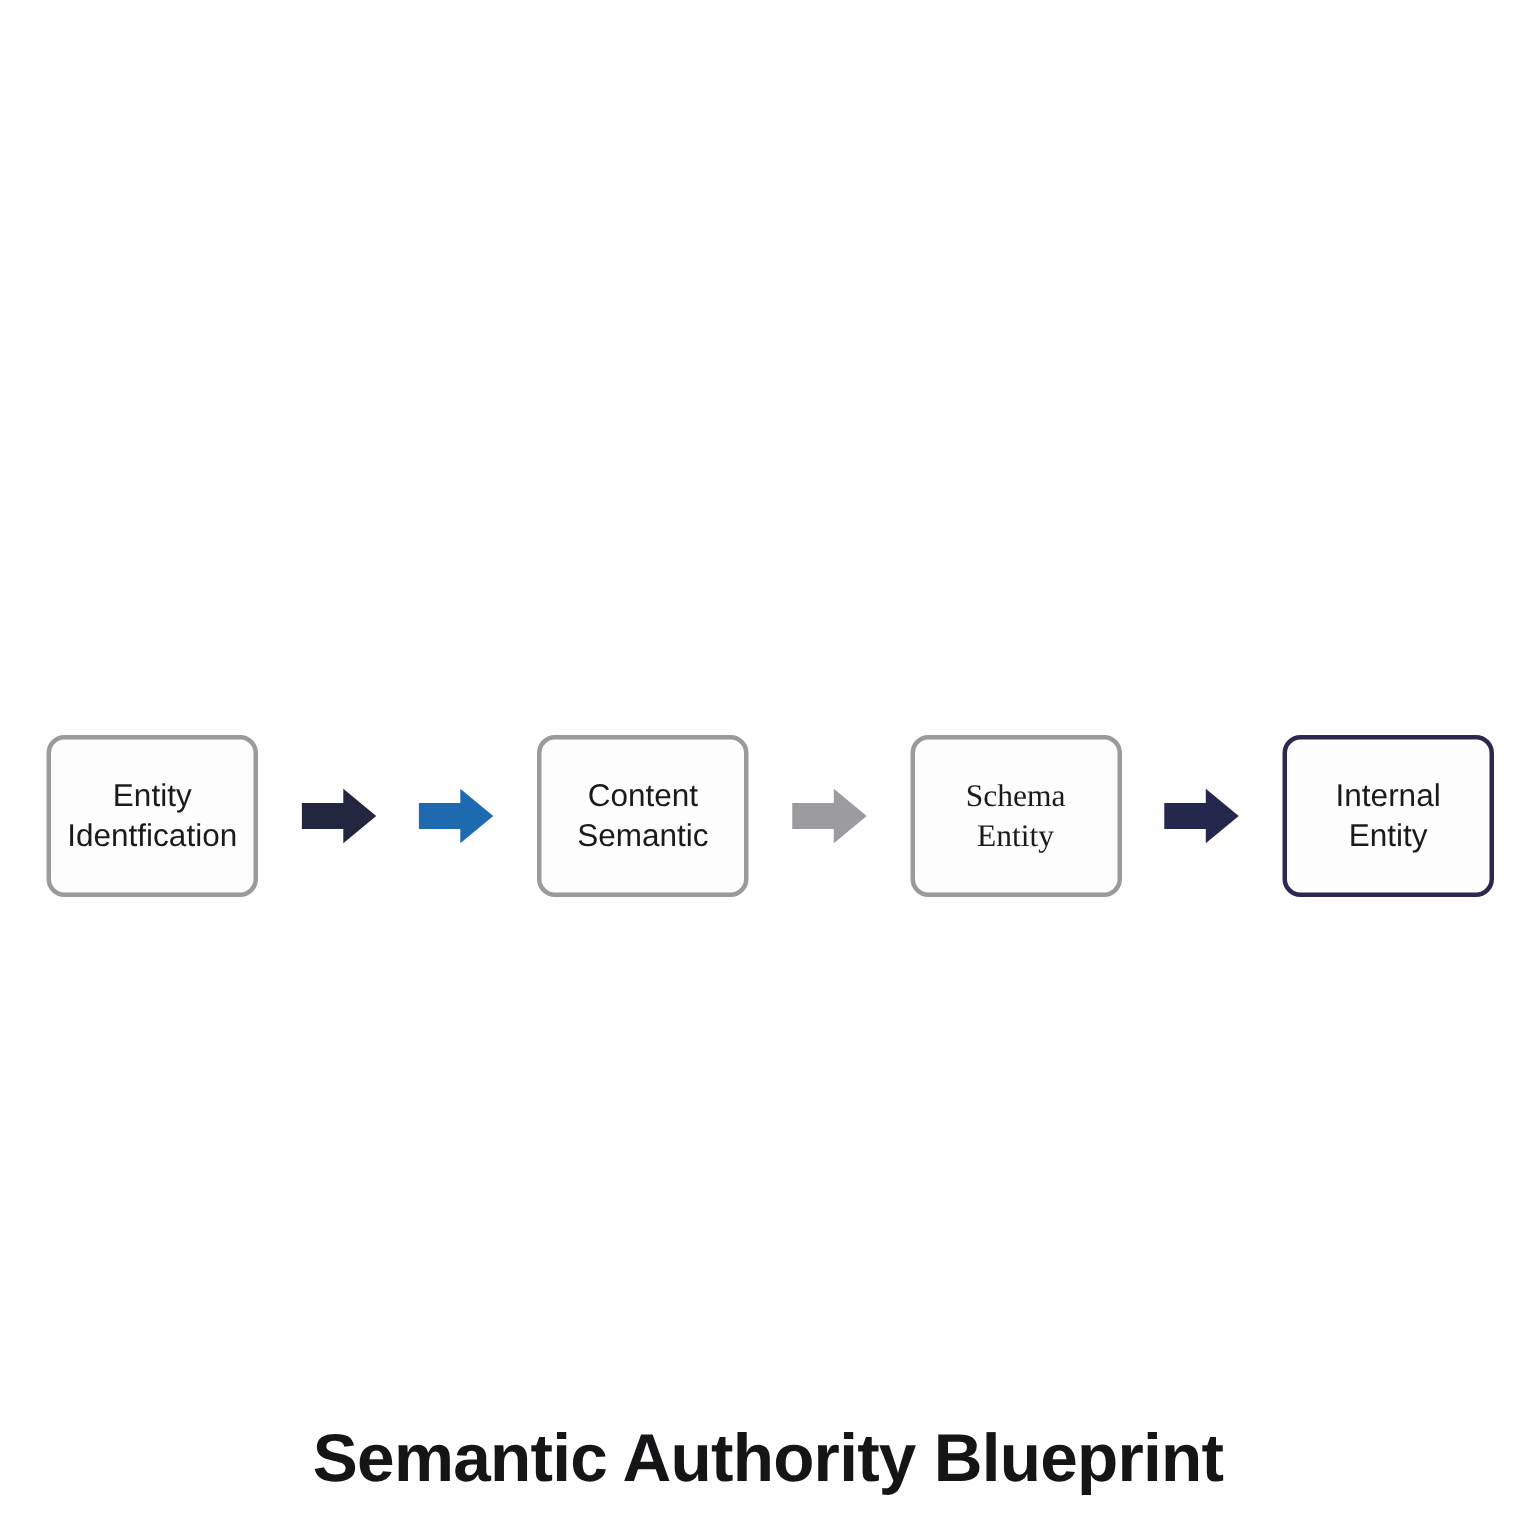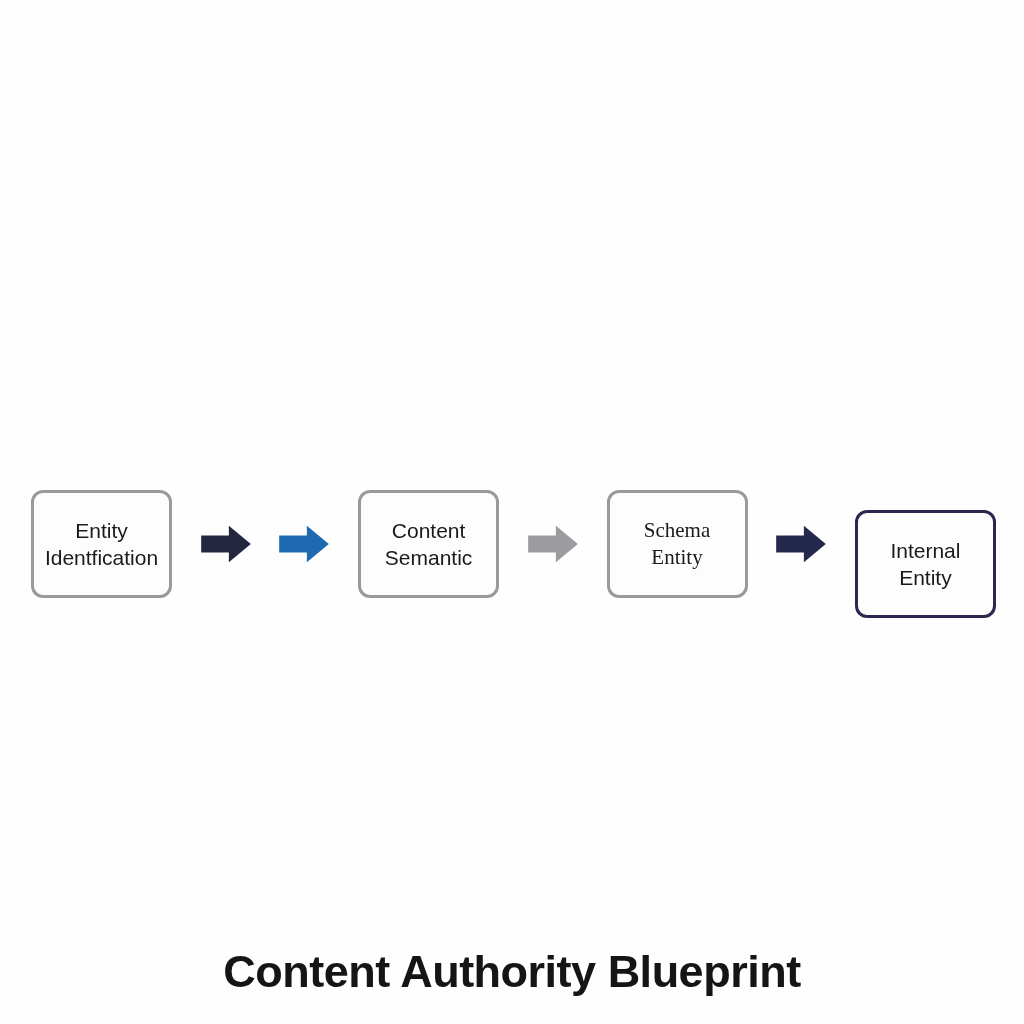--- a/index.html
+++ b/index.html
@@ -100,22 +100,22 @@
 
     <div class="step" style="border-color: rgb(154, 154, 154); font-family: Liberation Serif, serif;">
       <span class="step-line">Schema</span>
       <span class="step-line">Entity</span>
     </div>
 
     <svg class="arrow" viewBox="0 0 52 44" style="fill: rgb(36, 40, 76);">
       <polygon points="0,13 29,13 29,3 52,22 29,41 29,31 0,31"></polygon>
     </svg>
 
-    <div class="step" style="border-color: rgb(43, 40, 80); margin-top: 20px;">
+    <div class="step" style="border-color: rgb(43, 40, 80);">
       <span class="step-line">Internal</span>
       <span class="step-line">Entity</span>
     </div>
 
   </div>
 
-  <div class="title">Content Authority Blueprint</div>
+  <div class="title">Semantic Authority Blueprint</div>
 
 </div>
 
 </body></html>

